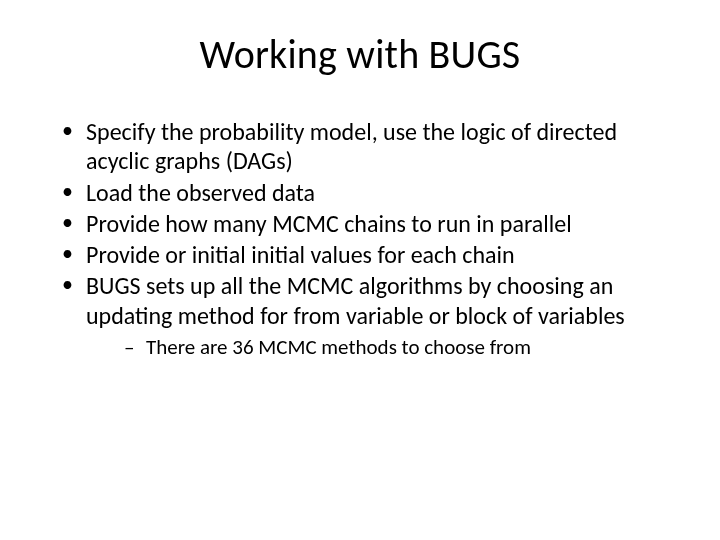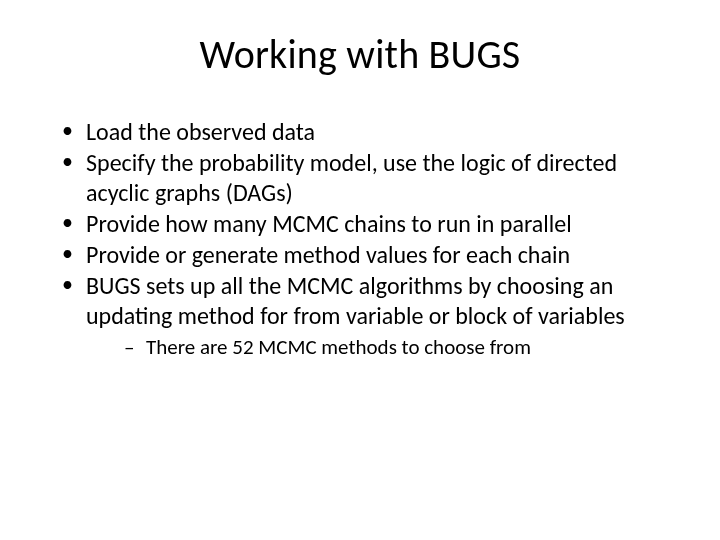--- a/index.html
+++ b/index.html
@@ -62,24 +62,24 @@
     left: 0;
     top: 0;
   }
 </style>
 </head>
 <body>
 
 <div class="slide">
   <h1 class="title">Working with BUGS</h1>
   <ul class="level1">
+    <li>Specify the probability model, use the logic of directed acyclic graphs (DAGs)</li>
     <li>Load the observed data</li>
-    <li>Specify the probability model, use the logic of directed acyclic graphs (DAGs)</li>
     <li>Provide how many MCMC chains to run in parallel</li>
-    <li>Provide or generate method values for each chain</li>
+    <li>Provide or initial initial values for each chain</li>
     <li>
       <span>BUGS sets up all the MCMC algorithms by choosing an updating method for from variable or block of variables</span>
       <ul class="level2">
-        <li>There are 52 MCMC methods to choose from</li>
+        <li>There are 36 MCMC methods to choose from</li>
       </ul>
     </li>
   </ul>
 </div>
 
 </body></html>

